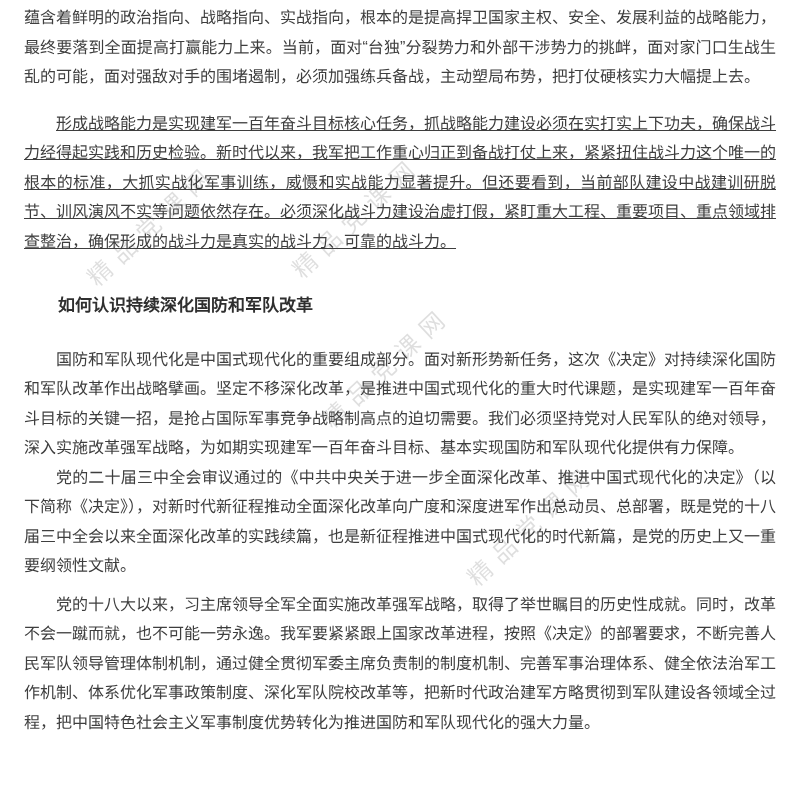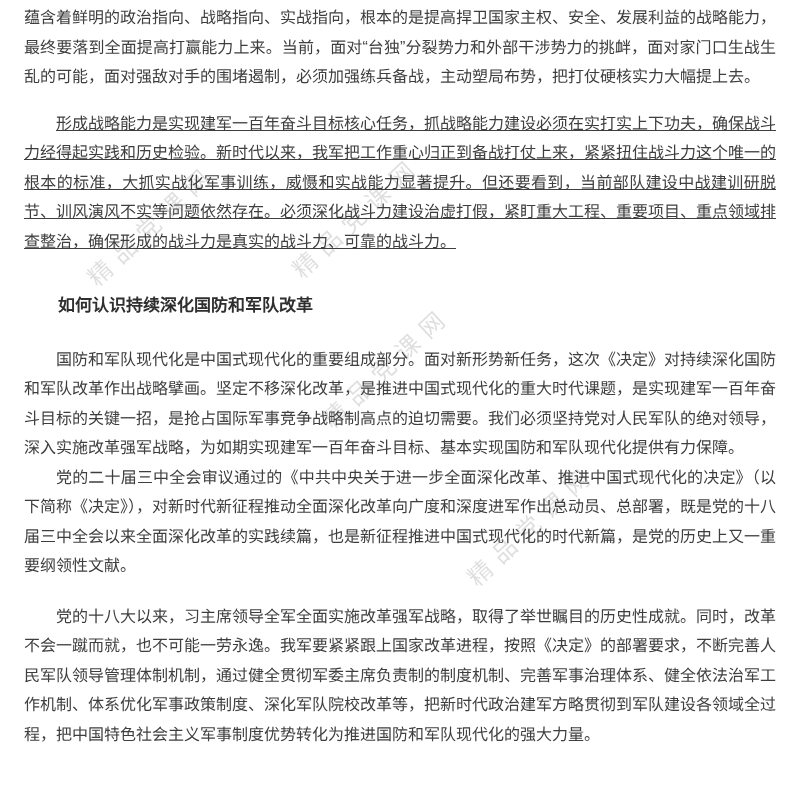--- a/index.html
+++ b/index.html
@@ -56,21 +56,21 @@
   .p2 { margin-top: 17px; text-decoration: underline; }
   .heading {
     margin: 35px 0 21px 0;
     font-size: 17px;
     font-weight: bold;
     color: #2f2f2f;
     text-indent: 2em;
     line-height: 29.5px;
   }
   .p4 { margin-top: 24px; }
-  .p5 { margin-top: 21px; }
+  .p5 { margin-top: 9px; }
 </style>
 </head>
 <body>
 
 <div class="page">
 
   <div class="watermark-layer">
     <span class="wm wm1">精品党课网</span>
     <span class="wm wm2">精品党课网</span>
     <span class="wm wm3">精品党课网</span>

